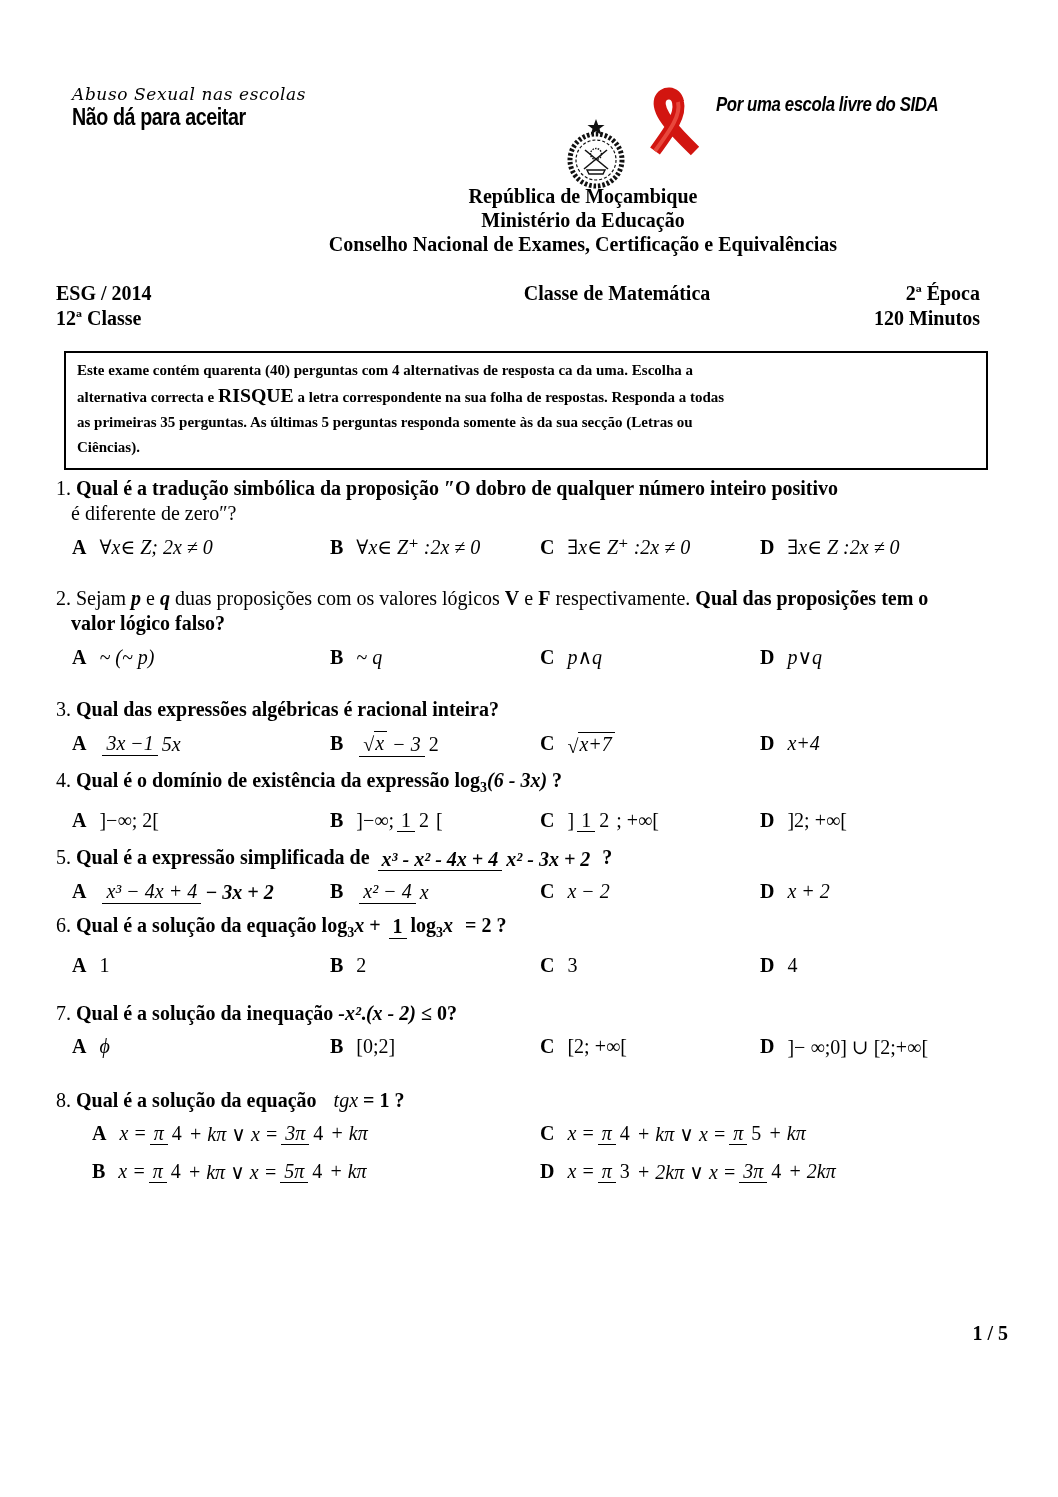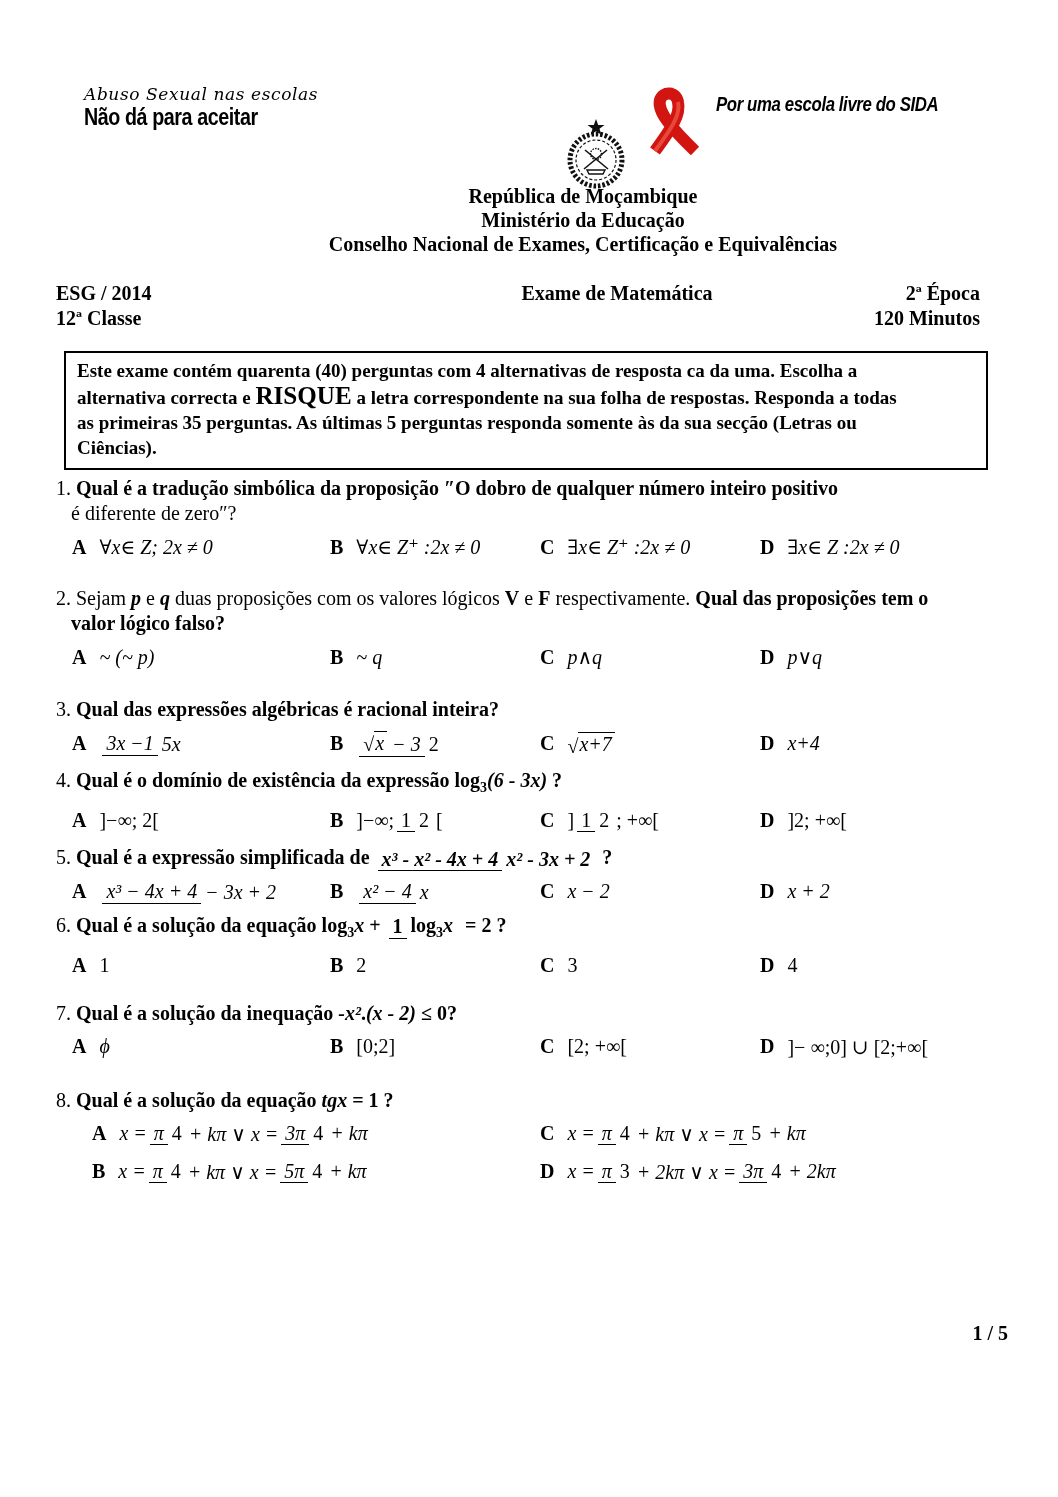--- a/index.html
+++ b/index.html
@@ -4,21 +4,21 @@
 <style>
   html,body{margin:0;padding:0;background:#ffffff;}
   .page{
     position:relative;
     width:1058px;height:1497px;
     background:#fff;color:#000;
     font-family:"Liberation Serif","DejaVu Serif",serif;
     overflow:hidden;
   }
   
-  .campaign{position:absolute;left:84px;top:84px;}
+  .campaign{position:absolute;left:72px;top:84px;}
   .campaign .script{
     font-family:"DejaVu Serif",serif;font-style:italic;
     font-size:17px;letter-spacing:.6px;line-height:20px;
   }
   .campaign .shout{
     font-family:"Liberation Sans",sans-serif;font-weight:700;
     font-size:24px;line-height:26px;letter-spacing:-.5px;
     transform:scaleX(.82);transform-origin:left center;white-space:nowrap;
   }
   .ribbon{position:absolute;left:642px;top:86px;}
@@ -37,21 +37,21 @@
   
   .meta{position:absolute;top:281px;left:56px;width:924px;font-weight:700;font-size:20px;}
   .meta-row{display:flex;line-height:25px;}
   .meta-left{width:240px;}
   .meta-center{flex:1;text-align:center;padding-left:128px;}
   .meta-right{width:170px;text-align:right;}
   
   .instructions{
     position:absolute;top:351px;left:64px;width:898px;
     border:2px solid #000;padding:5px 11px 8px;
-    font-weight:700;font-size:19px;line-height:25px;
+    font-weight:700;font-size:15px;line-height:25px;
   }
   
   .questions{position:absolute;top:476px;left:56px;width:946px;font-size:20px;}
   .question{margin:0;}
   .prompt{margin:0;line-height:25px;}
   .qnum{margin-right:5px;}
   .qtext{white-space:pre-wrap;}
   .options{
     display:grid;grid-template-columns:258px 210px 220px auto;
     align-items:center;padding-left:16px;margin-top:9px;
@@ -112,21 +112,21 @@
 
   <div class="org">
     <div>República de Moçambique</div>
     <div>Ministério da Educação</div>
     <div>Conselho Nacional de Exames, Certificação e Equivalências</div>
   </div>
 
   <div class="meta">
     <div class="meta-row">
       <div class="meta-left">ESG / 2014</div>
-      <div class="meta-center">Exame de Matemática</div>
+      <div class="meta-center">Classe de Matemática</div>
       <div class="meta-right">2ª Época</div>
     </div>
     <div class="meta-row">
       <div class="meta-left">12ª Classe</div>
       <div class="meta-center"></div>
       <div class="meta-right">120 Minutos</div>
     </div>
   </div>
 
   <div class="instructions"><span>Este exame contém quarenta (40) perguntas com 4 alternativas de resposta ca da uma. Escolha a</span><br><span>alternativa correcta e </span><span style="font-size: 1.32em;">RISQUE</span><span> a letra correspondente na sua folha de respostas. Responda a todas</span><br><span>as primeiras 35 perguntas. As últimas 5 perguntas responda somente às da sua secção (Letras ou</span><br><span>Ciências).</span></div>
@@ -276,21 +276,21 @@
     </section>
 
     <section class="question q5">
       <p class="prompt"><span class="qnum">5.</span><span class="qtext"><span style="font-weight: bold;">Qual é a expressão simplificada de </span><span class="frac"><span class="fnum"><span style="font-weight: bold; font-style: italic;">x³ - x² - 4x + 4</span></span><span class="fden"><span style="font-weight: bold; font-style: italic;">x² - 3x + 2</span></span></span><span style="font-weight: bold;"> ?</span></span></p>
       <div class="options">
         <div class="option">
             <span class="olabel">A</span>
             <span class="omath">
               <span class="frac">
                 <span class="fnum"><span style="font-style: italic;">x³ − 4x + 4</span></span>
-                <span class="fden"><span style="font-style: italic;">− 3x + 2</span></span>
+                <span class="fden"><span style="font-style: italic; font-weight: bold;">− 3x + 2</span></span>
               </span>
             </span>
           </div>
         <div class="option">
             <span class="olabel">B</span>
             <span class="omath">
               <span class="frac">
                 <span class="fnum"><span style="font-style: italic;">x² − 4</span></span>
                 <span class="fden"><span style="font-style: italic;">x</span></span>
               </span>
@@ -365,21 +365,21 @@
         <div class="option">
             <span class="olabel">D</span>
             <span class="omath">
               <span>]− ∞;0] ∪ [2;+∞[</span>
             </span>
           </div>
       </div>
     </section>
 
     <section class="question q8">
-      <p class="prompt"><span class="qnum">8.</span><span class="qtext"><span style="font-weight: bold;">Qual é a solução da equação </span><span style="font-weight: bold; font-style: italic;">tgx</span><span style="font-weight: bold;"> = 1 ?</span></span></p>
+      <p class="prompt"><span class="qnum">8.</span><span class="qtext"><span style="font-weight: bold;">Qual é a solução da equação </span><span style="font-weight: normal; font-style: italic; margin-left: 12px;">tgx</span><span style="font-weight: bold;"> = 1 ?</span></span></p>
       <div class="options cols2">
         <div class="option">
             <span class="olabel">A</span>
             <span class="omath">
               <span style="font-style: italic;">x = </span>
               <span class="frac">
                 <span class="fnum"><span style="font-style: italic;">π</span></span>
                 <span class="fden"><span>4</span></span>
               </span>
               <span style="font-style: italic;"> + kπ ∨ x = </span>

